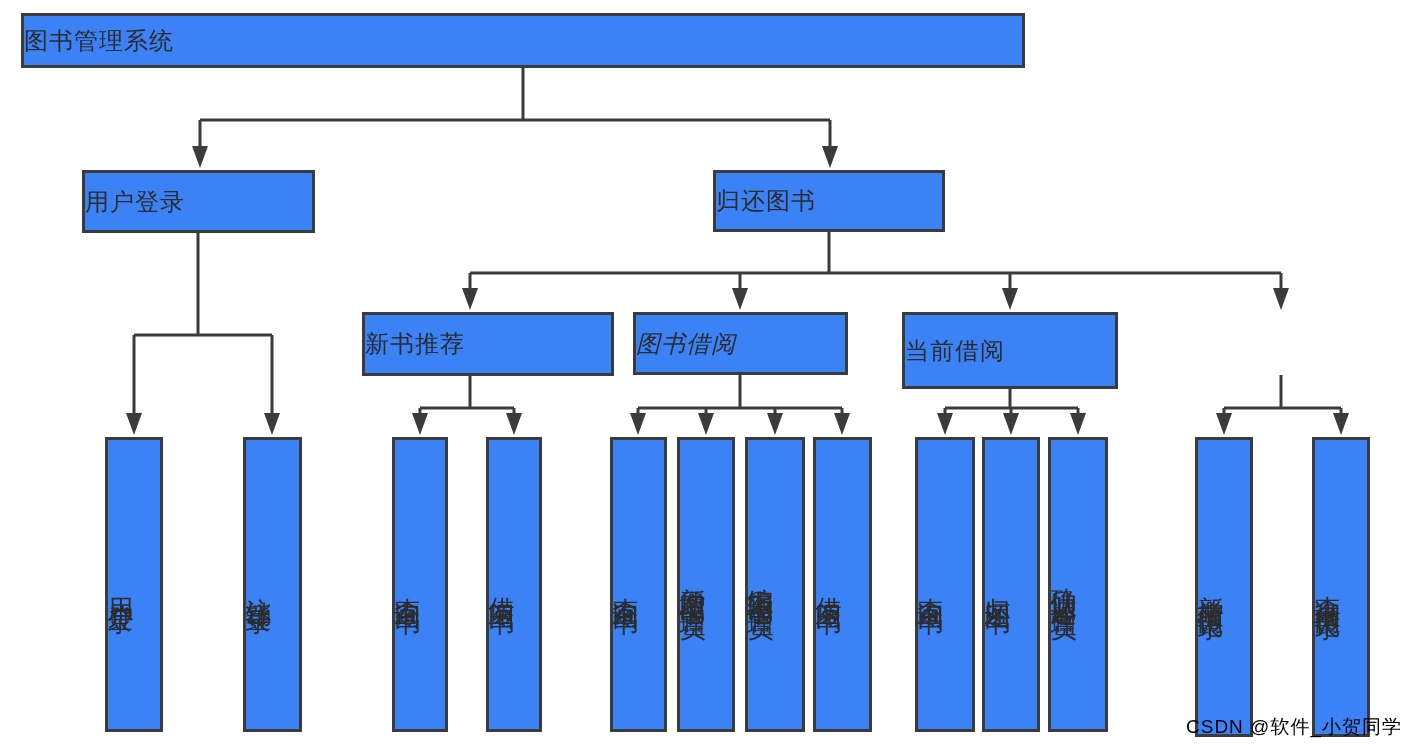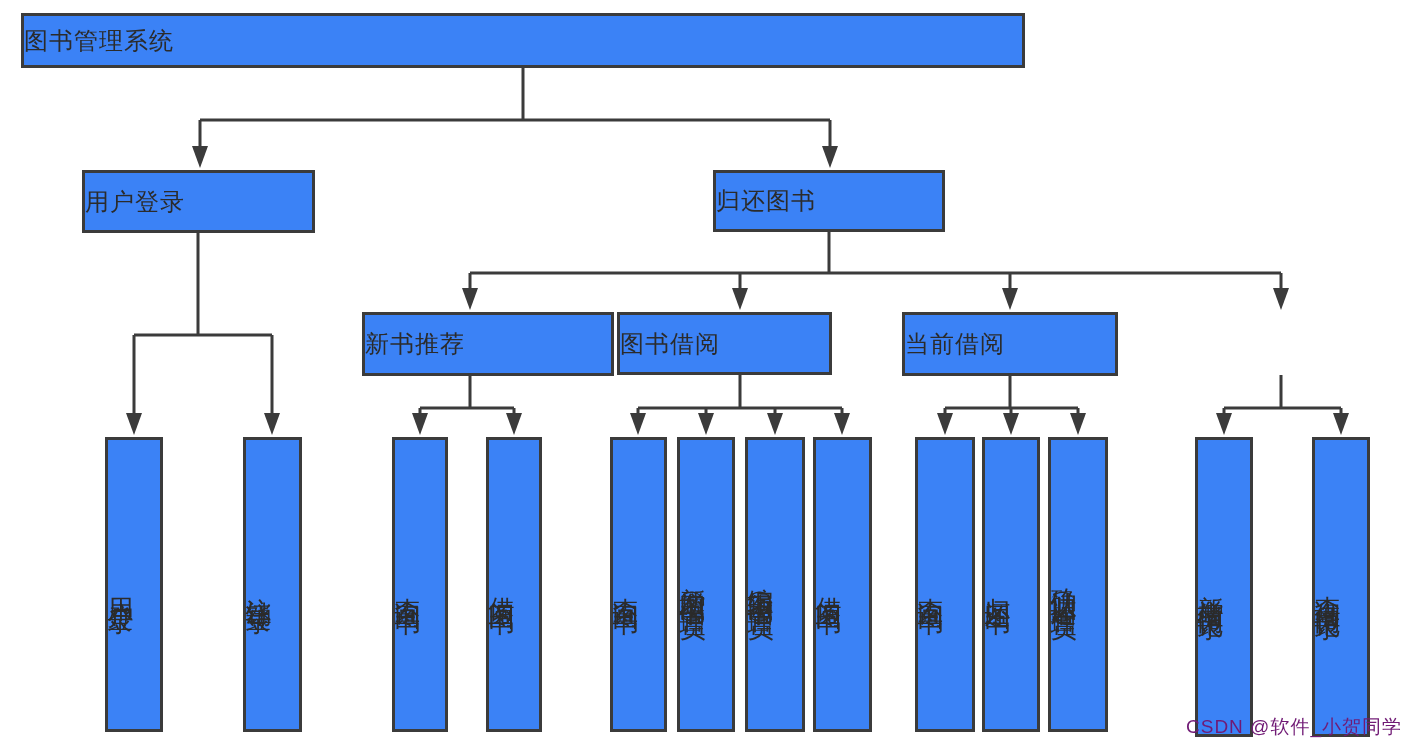--- a/index.html
+++ b/index.html
@@ -45,21 +45,21 @@
     line-height: 1;
     letter-spacing: 4px;
     color: #2b2b2b;
     white-space: nowrap;
   }
   .watermark {
     position: absolute;
     left: 1186px;
     top: 714px;
     font-size: 19px;
-    color: #701a75;
+    color: #000000;
     letter-spacing: 1px;
     white-space: nowrap;
     z-index: 3;
   }
 </style>
 </head>
 <body>
 
 <div class="stage">
 
@@ -117,24 +117,24 @@
   <div class="node" style="left:82px; top:170px; width:233px; height:63px;">
     <span class="hlabel">用户登录</span>
   </div>
   <div class="node" style="left:713px; top:170px; width:232px; height:62px;">
     <span class="hlabel">归还图书</span>
   </div>
 
   <div class="node" style="left:362px; top:312px; width:252px; height:64px;">
     <span class="hlabel">新书推荐</span>
   </div>
-  <div class="node" style="left:617px; top:312px; width:215px; height:63px;">
+  <div class="node" style="left:633px; top:312px; width:215px; height:63px;font-style:italic;">
     <span class="hlabel">图书借阅</span>
   </div>
-  <div class="node" style="left:902px; top:312px; width:216px; height:64px;">
+  <div class="node" style="left:902px; top:312px; width:216px; height:77px;">
     <span class="hlabel">当前借阅</span>
   </div>
 
   <div class="node" style="left:105px; top:437px; width:58px; height:295px;">
     <span class="vlabel">用户登录</span>
   </div>
   <div class="node" style="left:243px; top:437px; width:59px; height:295px;">
     <span class="vlabel">注销登录</span>
   </div>
 

